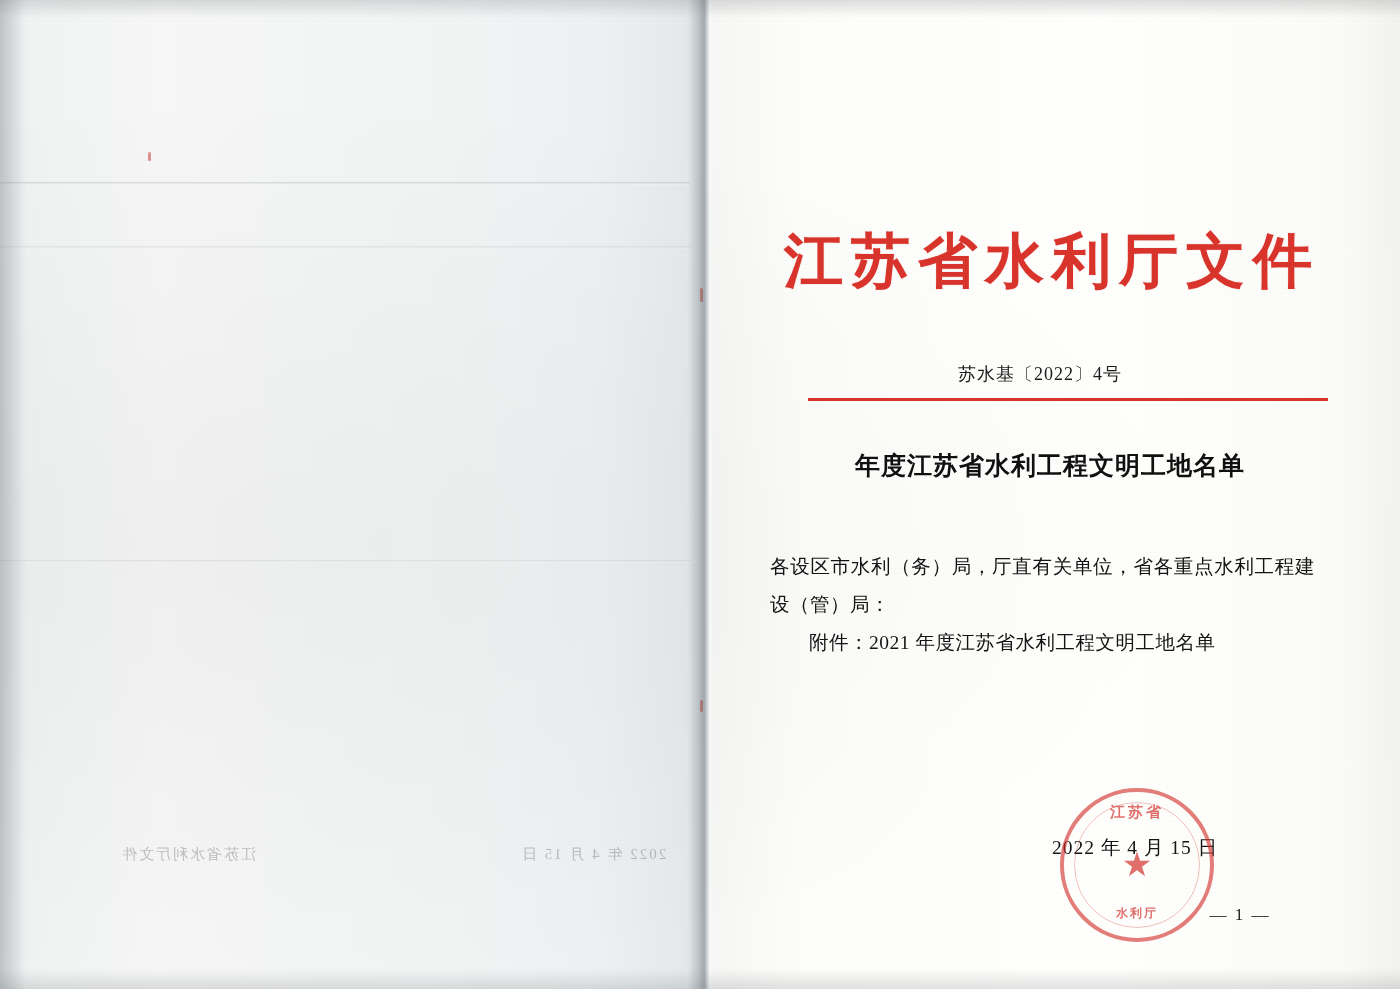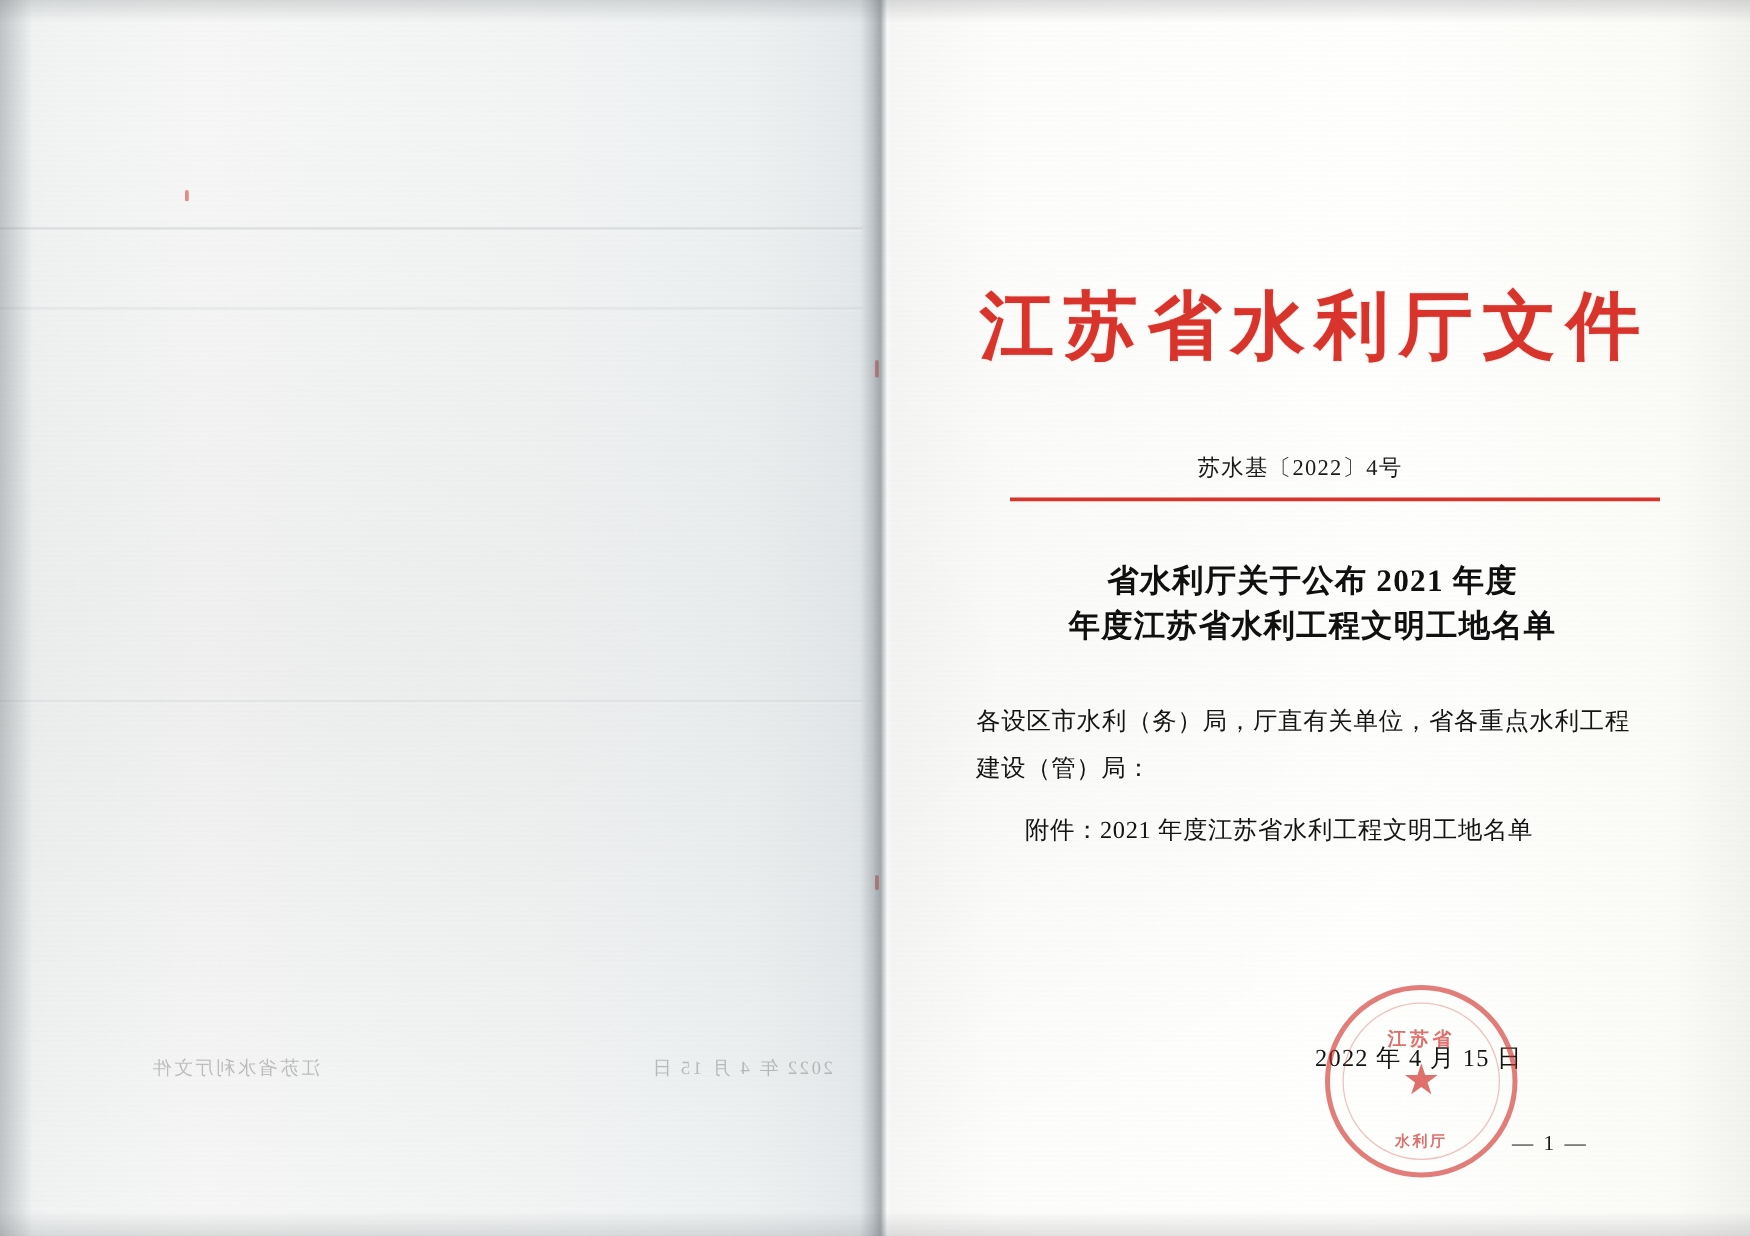--- a/index.html
+++ b/index.html
@@ -132,21 +132,21 @@
     top: 548px;
     left: 40px;
     width: 545px;
     font-size: 19.5px;
     line-height: 1.95;
     color: #141414;
     text-align: justify;
     letter-spacing: 0.5px;
   }
   .body-text p {
-    margin: 11px;
+    margin: 0;
   }
   .indent {
     text-indent: 2em;
   }
   .signature {
     position: absolute;
     top: 830px;
     left: 322px;
     width: 280px;
     font-size: 19.5px;
@@ -193,21 +193,21 @@
   }
   .seal-text-top, .seal-text-bottom {
     position: absolute;
     left: 0; width: 146px;
     text-align: center;
     color: rgba(209,45,40,0.8);
     font-size: 15px;
     letter-spacing: 3px;
     font-weight: bold;
   }
-  .seal-text-top { top: 30px; }
+  .seal-text-top { top: 11px; }
   .seal-text-bottom { bottom: 16px; font-size: 12px; letter-spacing: 2px; }
 
   
   .bleed {
     position: absolute;
     color: rgba(60,60,60,0.30);
     font-size: 15px;
     letter-spacing: 2px;
     transform: scaleX(-1);
     white-space: nowrap;
@@ -247,21 +247,20 @@
 
   <div class="doc">
 
     <div class="masthead">江苏省水利厅文件</div>
 
     <div class="doc-number">苏水基〔2022〕4号</div>
 
     <div class="red-rule"></div>
 
     <div class="title">
-      <div>省水利厅关于公布 2021 年度</div>
       <div>年度江苏省水利工程文明工地名单</div>
     </div>
 
     <div class="body-text">
       <p>各设区市水利（务）局，厅直有关单位，省各重点水利工程建设（管）局：</p>
       <p class="indent">附件：2021 年度江苏省水利工程文明工地名单</p>
     </div>
 
     <div class="signature">
       <div>2022 年 4 月 15 日</div>

